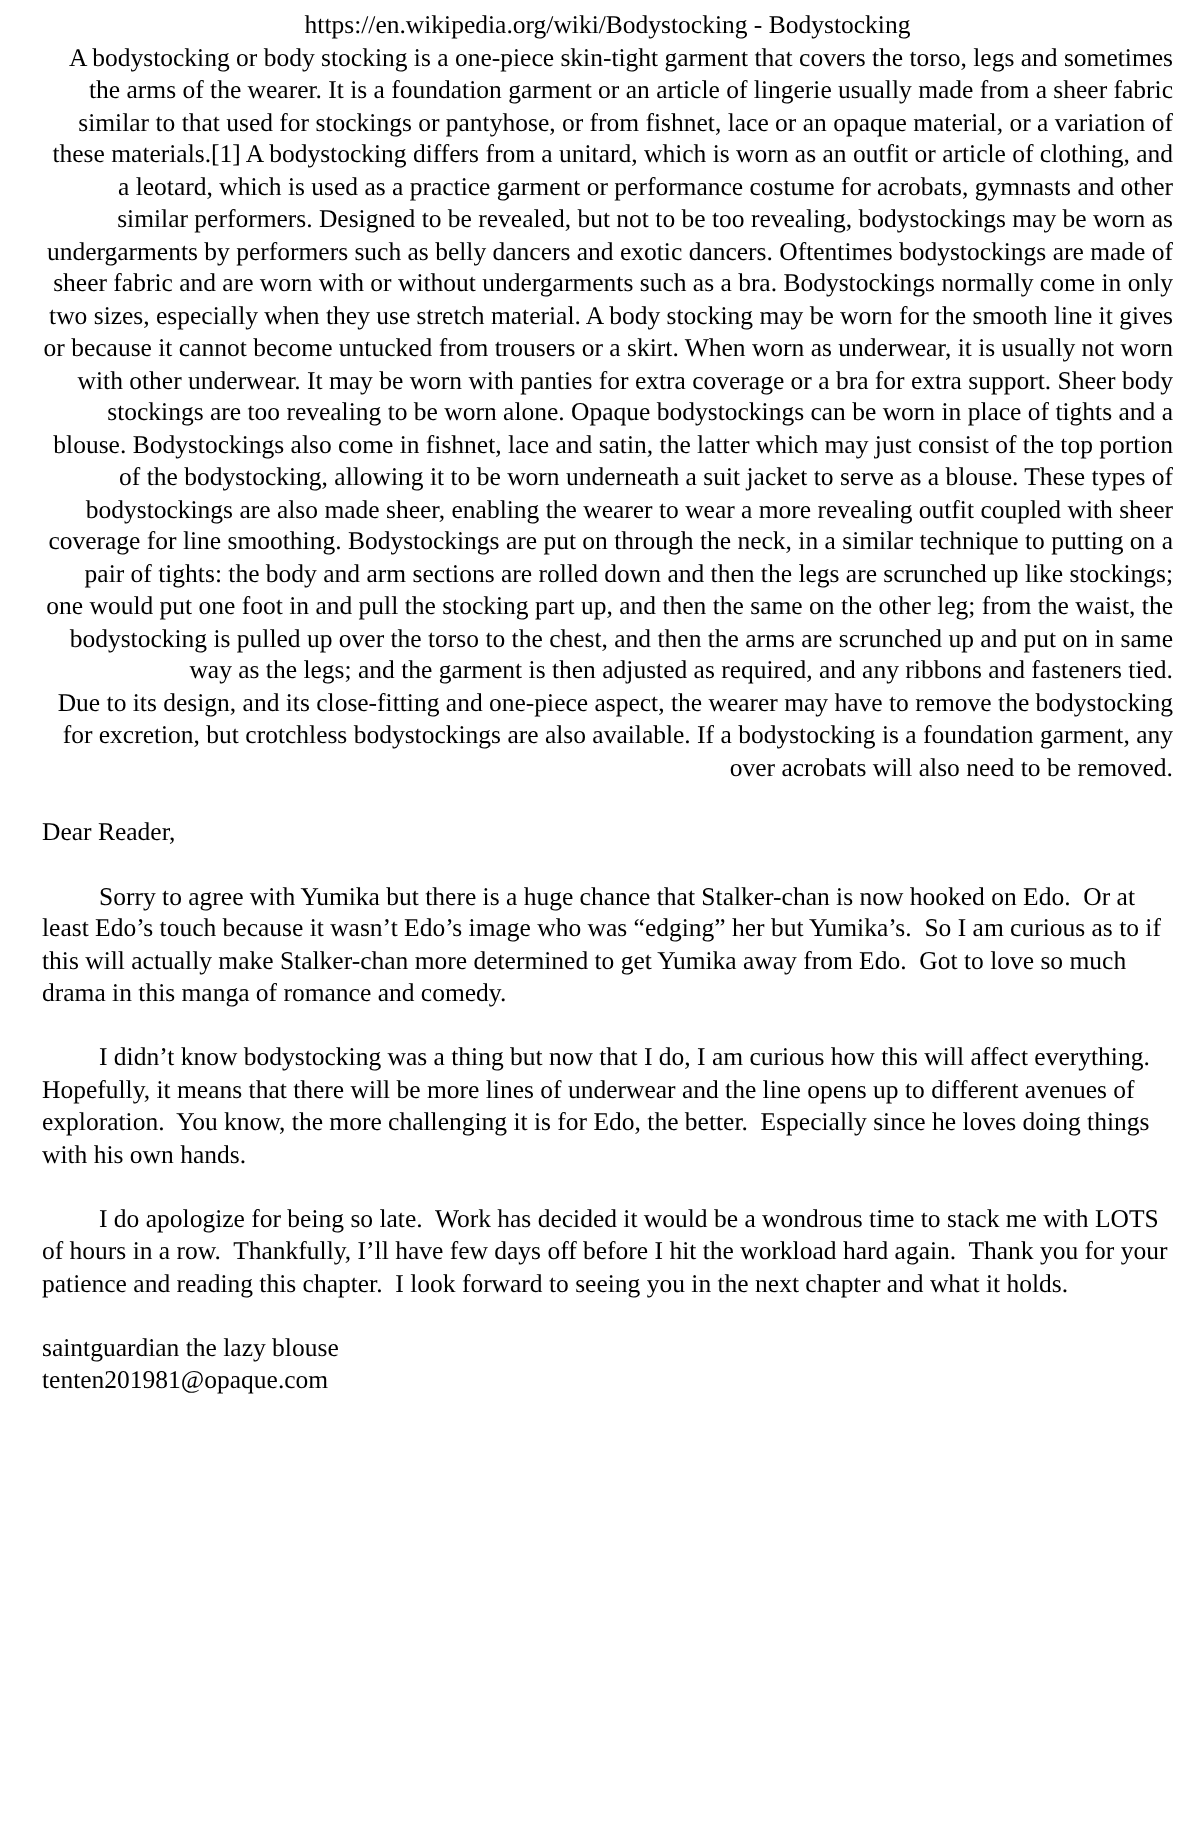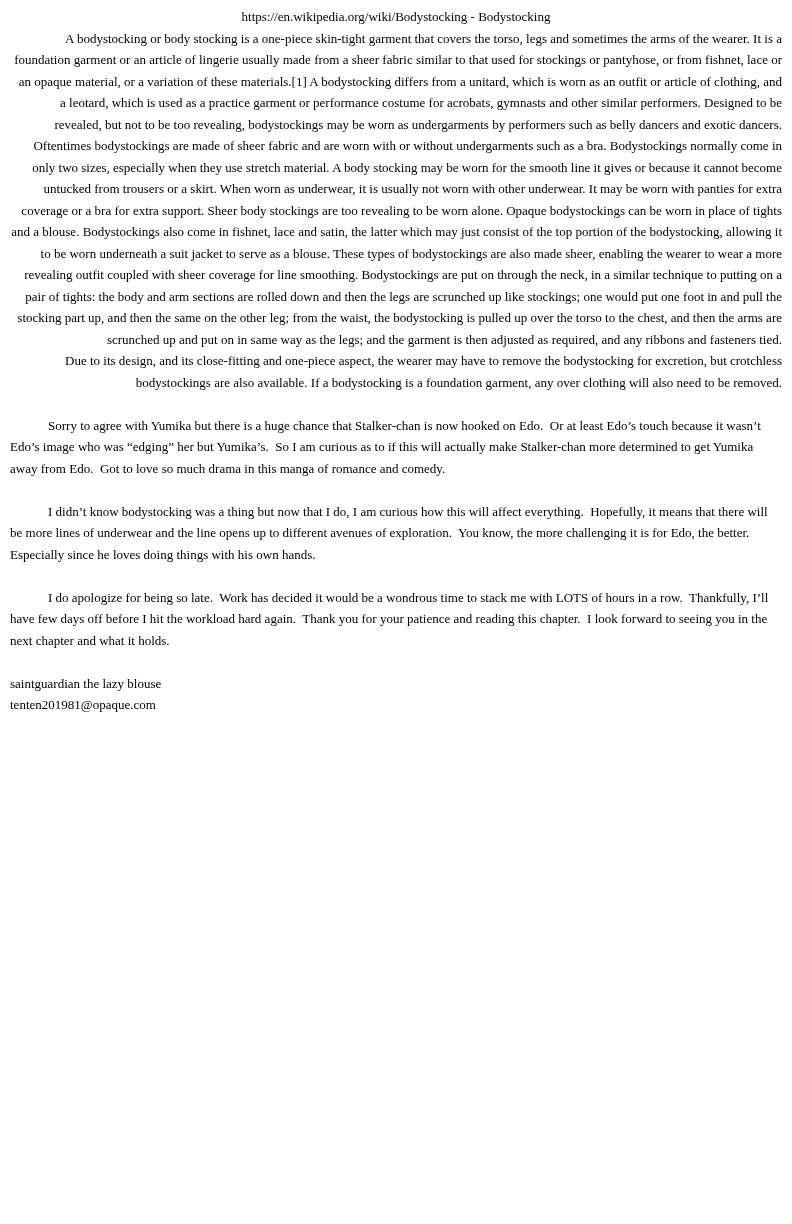--- a/index.html
+++ b/index.html
@@ -8,23 +8,23 @@
     background: #ffffff;
   }
   .page {
     position: relative;
     width: 792px;
     height: 1224px;
     box-sizing: border-box;
     background: #ffffff;
     color: #000000;
     font-family: "Liberation Serif", "DejaVu Serif", serif;
-    font-size: 13px;
+    font-size: 17px;
     line-height: 21.5px;
-    padding: 6px 10px 0 10px;
+    padding: 6px 10px 0 28px;
     overflow: hidden;
   }
   .centered-block {
     text-align: right;
   }
   .centered-block p {
     margin: 0;
   }
   .header-line {
     text-align: center;
@@ -47,24 +47,25 @@
 </style>
 </head>
 <body>
 
 <div class="page">
 
   <p class="header-line">https://en.wikipedia.org/wiki/Bodystocking - Bodystocking</p>
 
   <div class="centered-block">
     <p>A bodystocking or body stocking is a one-piece skin-tight garment that covers the torso, legs and sometimes the arms of the wearer. It is a foundation garment or an article of lingerie usually made from a sheer fabric similar to that used for stockings or pantyhose, or from fishnet, lace or an opaque material, or a variation of these materials.[1] A bodystocking differs from a unitard, which is worn as an outfit or article of clothing, and a leotard, which is used as a practice garment or performance costume for acrobats, gymnasts and other similar performers. Designed to be revealed, but not to be too revealing, bodystockings may be worn as undergarments by performers such as belly dancers and exotic dancers. Oftentimes bodystockings are made of sheer fabric and are worn with or without undergarments such as a bra. Bodystockings normally come in only two sizes, especially when they use stretch material. A body stocking may be worn for the smooth line it gives or because it cannot become untucked from trousers or a skirt. When worn as underwear, it is usually not worn with other underwear. It may be worn with panties for extra coverage or a bra for extra support. Sheer body stockings are too revealing to be worn alone. Opaque bodystockings can be worn in place of tights and a blouse. Bodystockings also come in fishnet, lace and satin, the latter which may just consist of the top portion of the bodystocking, allowing it to be worn underneath a suit jacket to serve as a blouse. These types of bodystockings are also made sheer, enabling the wearer to wear a more revealing outfit coupled with sheer coverage for line smoothing. Bodystockings are put on through the neck, in a similar technique to putting on a pair of tights: the body and arm sections are rolled down and then the legs are scrunched up like stockings; one would put one foot in and pull the stocking part up, and then the same on the other leg; from the waist, the bodystocking is pulled up over the torso to the chest, and then the arms are scrunched up and put on in same way as the legs; and the garment is then adjusted as required, and any ribbons and fasteners tied.</p>
-    <p>Due to its design, and its close-fitting and one-piece aspect, the wearer may have to remove the bodystocking for excretion, but crotchless bodystockings are also available. If a bodystocking is a foundation garment, any over clothing will also need to be removed.</p>
+    <p>Due to its design, and its close-fitting and one-piece aspect, the wearer may have to remove the bodystocking for excretion, but crotchless bodystockings are also available. If a bodystocking is a foundation garment, any over acrobats will also need to be removed.</p>
   </div>
 
   <div class="letter">
+    <p class="salutation">Dear Reader,</p>
 
     <p class="letter-para">Sorry to agree with Yumika but there is a huge chance that Stalker-chan is now hooked on Edo.  Or at least Edo’s touch because it wasn’t Edo’s image who was “edging” her but Yumika’s.  So I am curious as to if this will actually make Stalker-chan more determined to get Yumika away from Edo.  Got to love so much drama in this manga of romance and comedy.</p>
 
     <p class="letter-para">I didn’t know bodystocking was a thing but now that I do, I am curious how this will affect everything.  Hopefully, it means that there will be more lines of underwear and the line opens up to different avenues of exploration.  You know, the more challenging it is for Edo, the better.  Especially since he loves doing things with his own hands.</p>
 
     <p class="letter-para">I do apologize for being so late.  Work has decided it would be a wondrous time to stack me with LOTS of hours in a row.  Thankfully, I’ll have few days off before I hit the workload hard again.  Thank you for your patience and reading this chapter.  I look forward to seeing you in the next chapter and what it holds.</p>
 
 
     <p class="sig-line">saintguardian the lazy blouse</p>
     <p class="sig-line">tenten201981@opaque.com</p>

